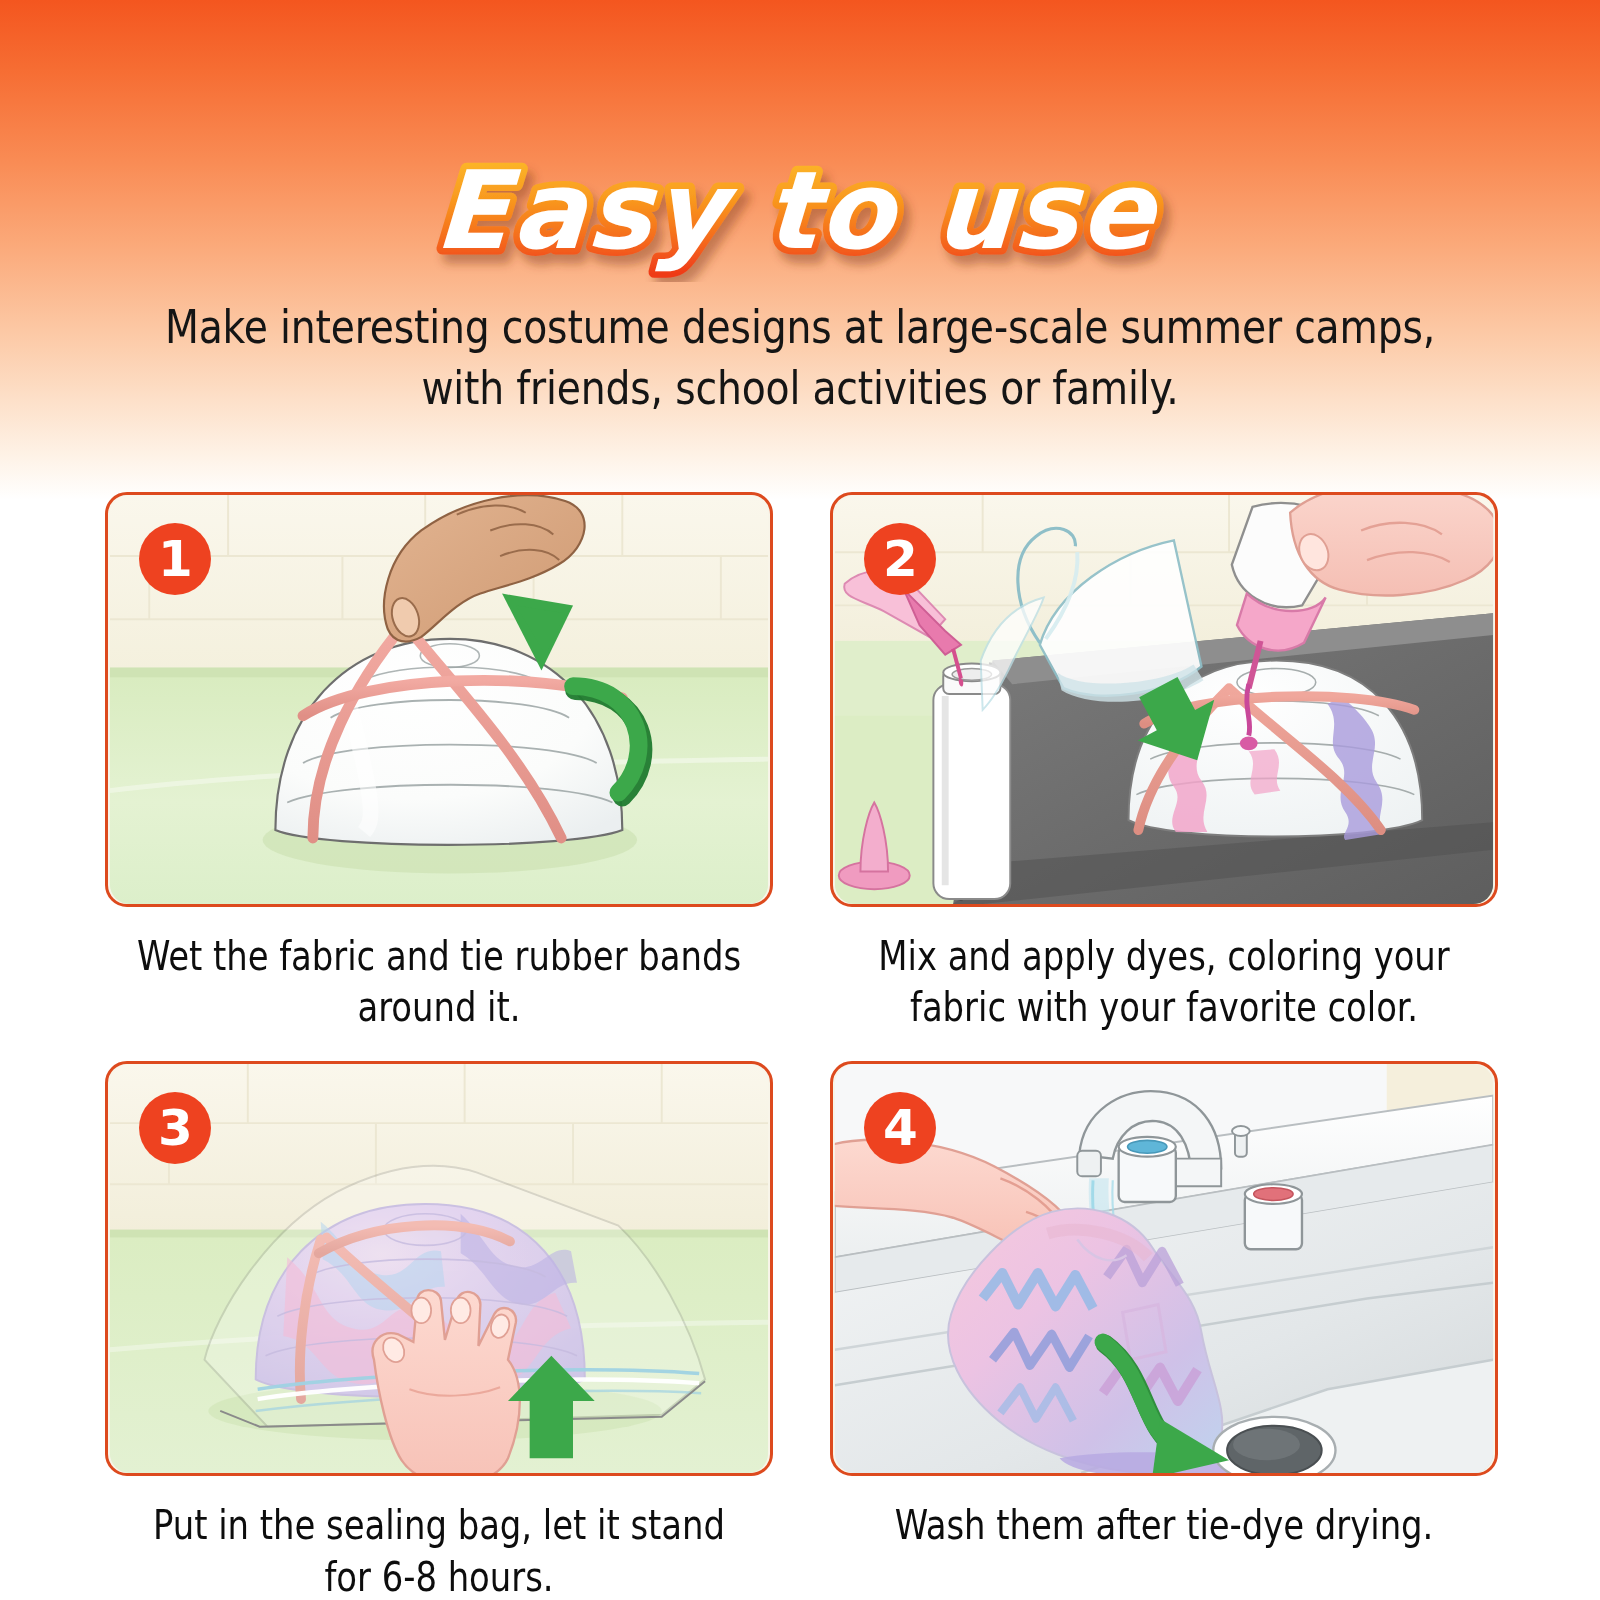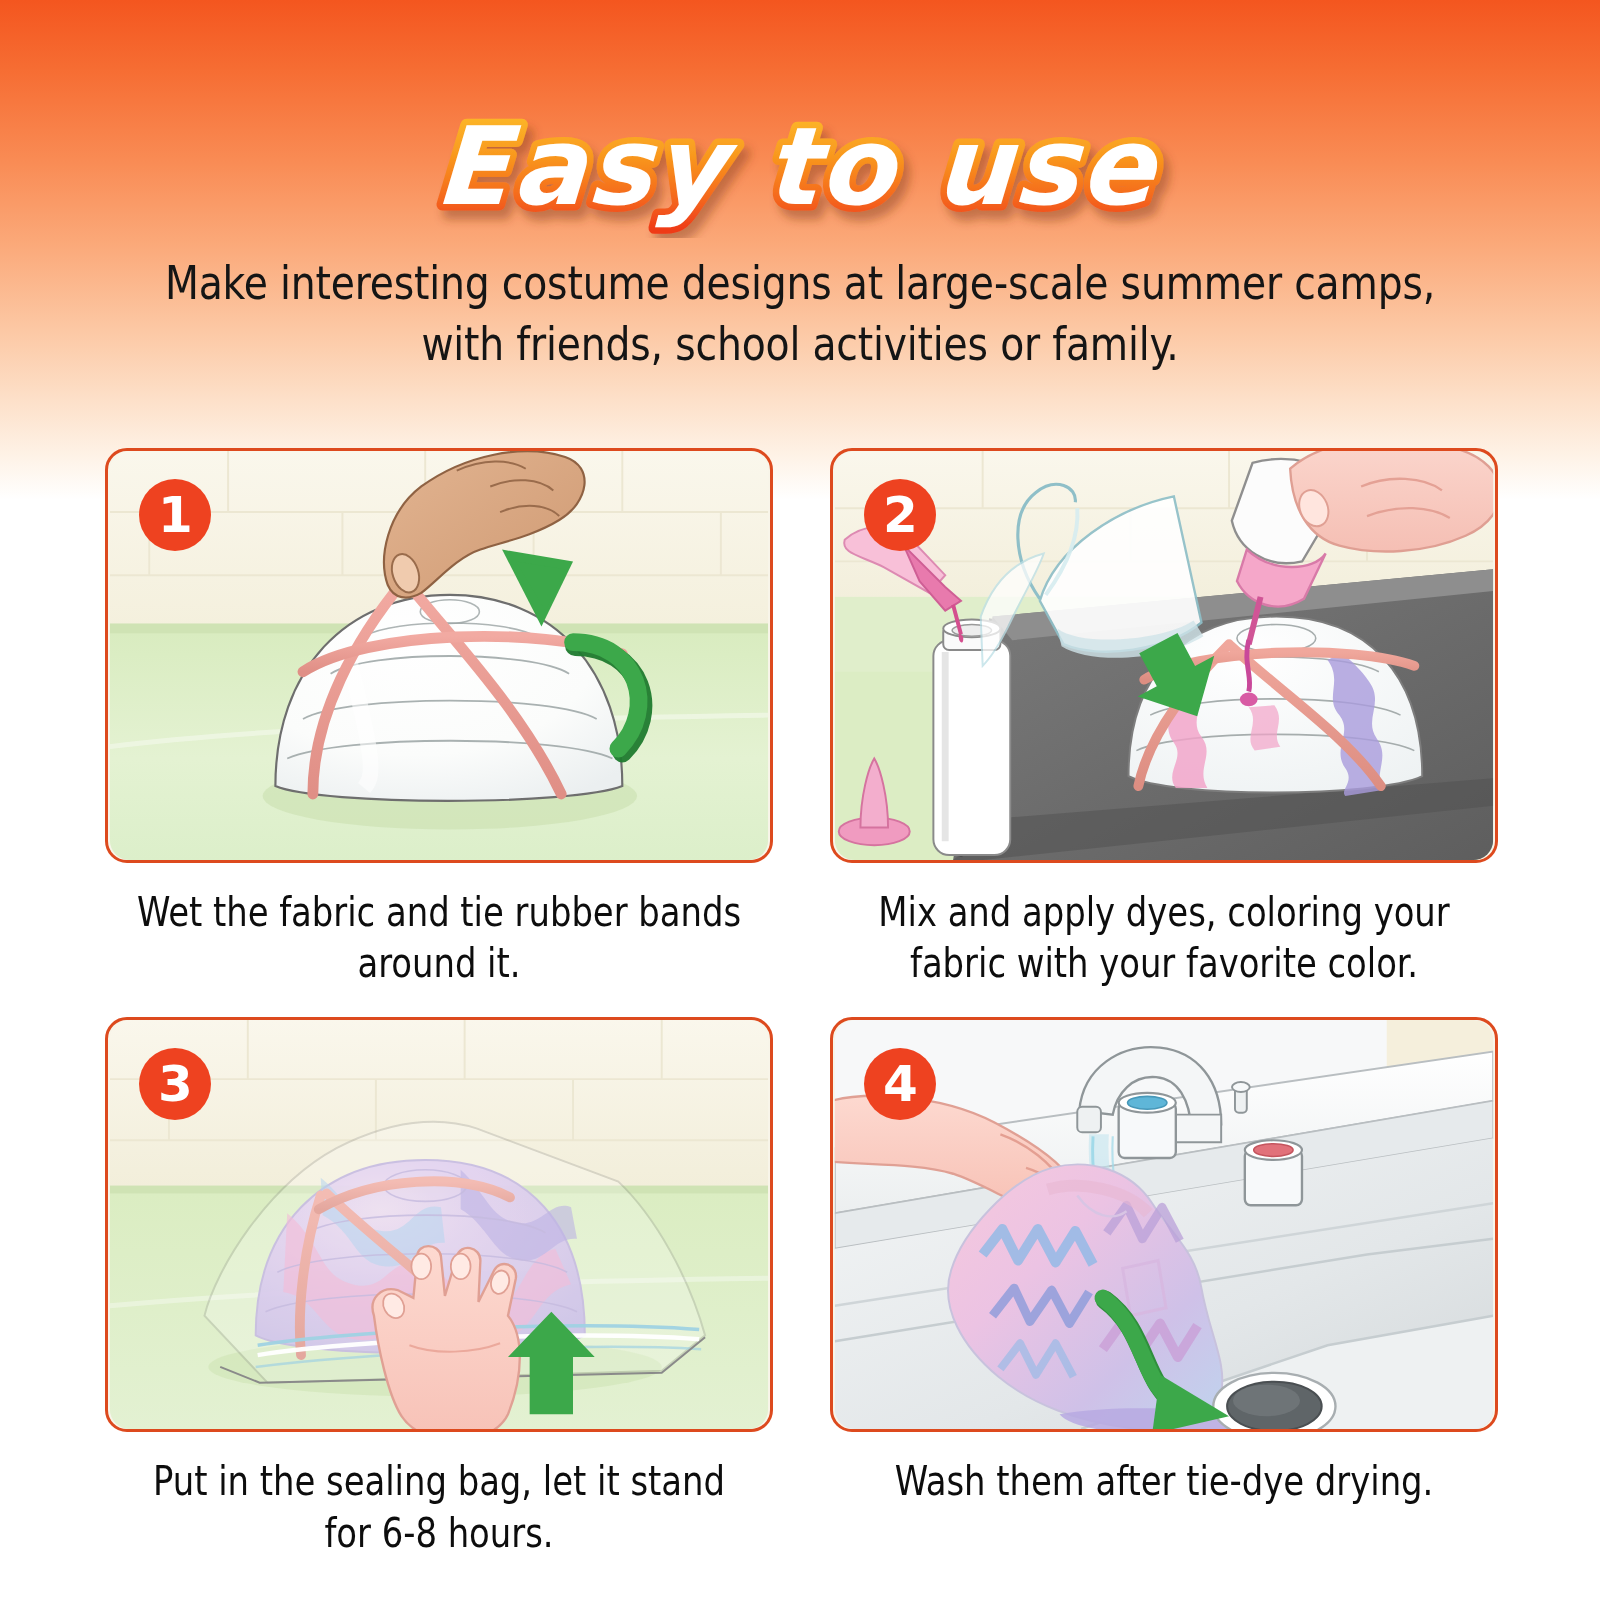--- a/index.html
+++ b/index.html
@@ -20,21 +20,21 @@
       #f66d33 14%,
       #f98b54 32%,
       #fbab7c 50%,
       #fcc8a4 66%,
       #fde0c9 80%,
       #fef2e6 91%,
       #ffffff 100%);
     z-index: 0;
   }
 
-  #page { position: absolute; inset: 0; z-index: 2; }
+  #page { position: absolute; inset: 0; z-index: 2; margin-top: 44px; }
 
   
   #header { position: absolute; left: 0; top: 0; width: 1600px; text-align: center; }
 
   #title-wrap {
     position: absolute; left: 0; top: 108px; width: 1600px;
     height: 130px;
   }
   #title-svg { display: block; margin: 0 auto; }
 

